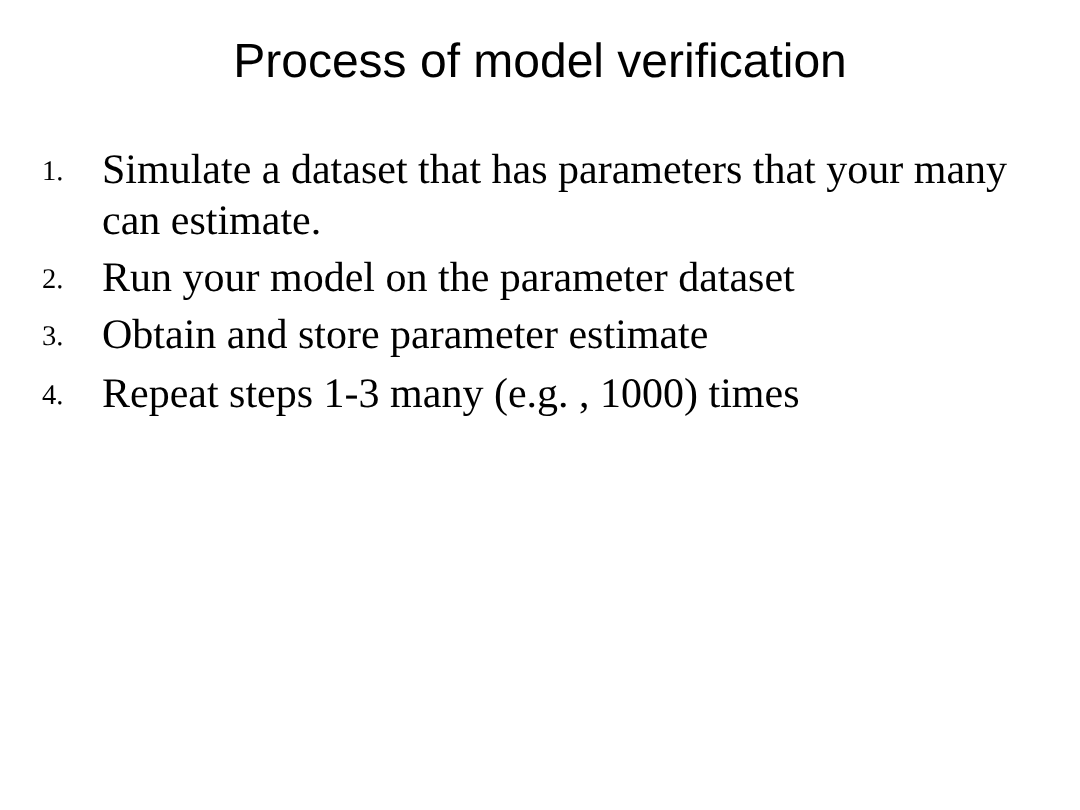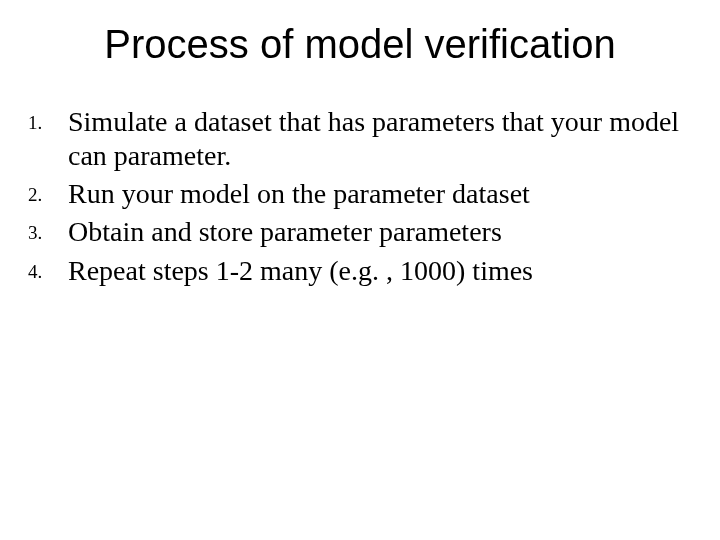--- a/index.html
+++ b/index.html
@@ -12,21 +12,21 @@
     color: #000000;
   }
   .slide {
     width: 720px;
     height: 540px;
     position: relative;
     box-sizing: border-box;
   }
   .title {
     font-family: Arial, Helvetica, sans-serif;
-    font-size: 40px;
+    font-size: 32px;
     font-weight: 400;
     text-align: center;
     padding-top: 22px;
     letter-spacing: 0px;
   }
   .list {
     margin-top: 38px;
     padding-left: 28px;
     padding-right: 40px;
   }
@@ -50,32 +50,32 @@
 </head>
 <body>
 
 <div class="slide">
   <div class="title">Process of model verification</div>
 
   <div class="list">
 
     <div class="item">
       <div class="num">1.</div>
-      <div class="txt">Simulate a dataset that has parameters that your model can parameter.</div>
+      <div class="txt">Simulate a dataset that has parameters that your many can estimate.</div>
     </div>
 
     <div class="item">
       <div class="num">2.</div>
       <div class="txt">Run your model on the parameter dataset</div>
     </div>
 
     <div class="item">
       <div class="num">3.</div>
-      <div class="txt">Obtain and store parameter parameters</div>
+      <div class="txt">Obtain and store parameter estimate</div>
     </div>
 
     <div class="item">
       <div class="num">4.</div>
-      <div class="txt">Repeat steps 1-2 many (e.g. , 1000) times</div>
+      <div class="txt">Repeat steps 1-3 many (e.g. , 1000) times</div>
     </div>
 
   </div>
 </div>
 
 </body></html>

